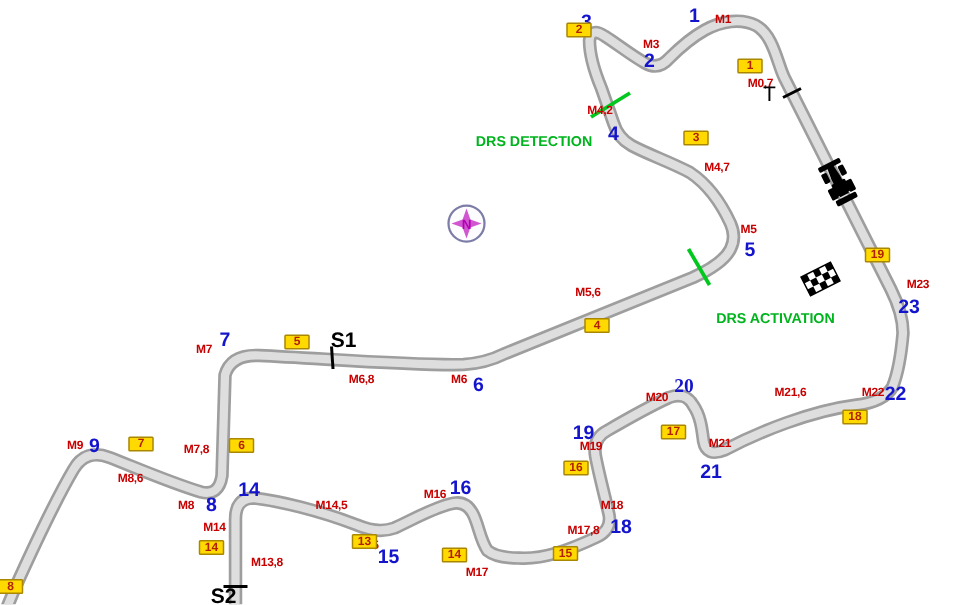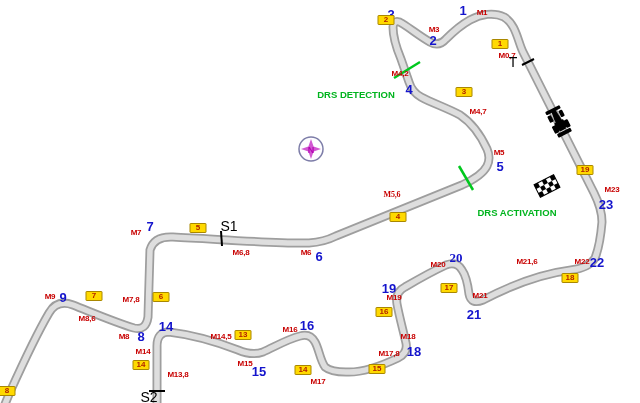--- a/index.html
+++ b/index.html
@@ -7,21 +7,21 @@
          font-family:"Liberation Sans",sans-serif;}
   .stage svg{position:absolute;left:0;top:0;}
   #labels .lbl{position:absolute;transform:translate(-50%,-50%);white-space:nowrap;line-height:1;}
   .turn{color:#1414cc;font-weight:bold;font-size:13px;}
   .marshal{color:#c80000;font-weight:bold;font-size:8px;letter-spacing:-0.2px;}
   .post{background:#ffd900;border:1px solid #a98700;color:#b22200;font-weight:bold;font-size:8px;
         width:17px;height:10px;display:flex;align-items:center;justify-content:center;
         border-radius:1px;box-sizing:border-box;}
   .drs{color:#00b41e;font-weight:bold;font-size:9.5px;}
   .timing{color:#000;font-size:14px;}
-  .sector{color:#000;font-size:14px;}
+  .sector{color:#000;font-size:14px;font-weight:bold;}
   .compass-n{color:#b400b4;font-weight:bold;font-size:9px;}
 </style>
 </head>
 <body>
 
 <div class="stage">
 
   <svg width="640" height="403" viewBox="0 0 640 403">
     <defs>
       <path id="trk" d="M 157 420 L 157 346 Q 157 332 169 332 C 186 334 212 340 238 350 Q 252 356 263 352 C 276 346 288 339 300 336 Q 310 333 315 342 C 319 349 320 360 325 367 Q 331 372 346 372 C 362 373 379 367 398 358 Q 408 353 406 343 C 403 330 399 315 397 304 Q 395 292 405 287 C 417 280 433 271 446 265 Q 457 261 462 270 C 467 277 468 286 469 294 Q 471 305 483 300 C 506 288 540 274 571 270 Q 589 268 595 258 C 599 248 601 234 602 222 Q 602 209 594 193 L 523 52 C 518 42 516 24 504 17 C 494 12 481 14 470 20 C 461 25 453 32 446 39 Q 439 47 430 42 C 421 37 411 29 403 24 Q 394 18 393 27 C 393 36 396 47 401 59 L 409 82 Q 412 92 421 97 C 432 103 447 108 460 115 C 472 123 481 136 487 149 Q 491 158 487 166 C 483 174 473 180 462 185 L 336 236 Q 324 242 309 243 C 279 244 216 239 173 237 Q 154 236 150 250 L 148 317 Q 146 331 134 328 C 114 322 91 312 73 305 Q 57 299 49 313 C 39 330 24 361 10 392 L -4 426"></path>
@@ -85,21 +85,21 @@
       <div class="lbl turn" style="left: 389px; top: 288px;">19</div>
       <div class="lbl turn" style="left: 456px; top: 257px; font-family: Liberation Serif, serif;">20</div>
       <div class="lbl turn" style="left: 474px; top: 314px; text-align: center;">21</div>
       <div class="lbl turn" style="left: 597px; top: 262px;">22</div>
       <div class="lbl turn" style="left: 606px; top: 204px;">23</div>
       <div class="lbl marshal" style="left: 482px; top: 13px;">M1</div>
       <div class="lbl marshal" style="left: 386px; top: 30px; margin-left: 48px;">M3</div>
       <div class="lbl marshal" style="left: 400px; top: 74px;">M4,2</div>
       <div class="lbl marshal" style="left: 478px; top: 112px;">M4,7</div>
       <div class="lbl marshal" style="left: 499px; top: 153px;">M5</div>
-      <div class="lbl marshal" style="left: 392px; top: 195px; font-family: Liberation Serif, serif;">M5,6</div>
+      <div class="lbl marshal" style="left: 392px; top: 195px;">M5,6</div>
       <div class="lbl marshal" style="left: 306px; top: 253px;">M6</div>
       <div class="lbl marshal" style="left: 241px; top: 253px;">M6,8</div>
       <div class="lbl marshal" style="left: 136px; top: 233px;">M7</div>
       <div class="lbl marshal" style="left: 131px; top: 300px;">M7,8</div>
       <div class="lbl marshal" style="left: 124px; top: 337px;">M8</div>
       <div class="lbl marshal" style="left: 87px; top: 319px;">M8,6</div>
       <div class="lbl marshal" style="left: 50px; top: 297px;">M9</div>
       <div class="lbl marshal" style="left: 507px; top: 56px;">M0,7</div>
       <div class="lbl marshal" style="left: 178px; top: 375px;">M13,8</div>
       <div class="lbl marshal" style="left: 143px; top: 352px;">M14</div>
@@ -117,21 +117,21 @@
       <div class="lbl marshal" style="left: 602px; top: 190px; margin-left: 10px;">M23</div>
       <div class="lbl post" style="left: 500px; top: 44px;">1</div>
       <div class="lbl post" style="left: 386px; top: 20px;">2</div>
       <div class="lbl post" style="left: 464px; top: 92px;">3</div>
       <div class="lbl post" style="left: 398px; top: 217px;">4</div>
       <div class="lbl post" style="left: 198px; top: 228px;">5</div>
       <div class="lbl post" style="left: 161px; top: 297px;">6</div>
       <div class="lbl post" style="left: 94px; top: 296px;">7</div>
       <div class="lbl post" style="left: 7px; top: 391px;">8</div>
       <div class="lbl post" style="left: 141px; top: 365px;">14</div>
-      <div class="lbl post" style="left: 243px; top: 335px;">13</div>
+      <div class="lbl post" style="left: 243px; top: 361px;">13</div>
       <div class="lbl post" style="left: 303px; top: 370px;">14</div>
       <div class="lbl post" style="left: 377px; top: 369px;">15</div>
       <div class="lbl post" style="left: 384px; top: 312px;">16</div>
       <div class="lbl post" style="left: 449px; top: 288px;">17</div>
       <div class="lbl post" style="left: 570px; top: 278px;">18</div>
       <div class="lbl post" style="left: 585px; top: 170px;">19</div>
       <div class="lbl drs" style="left: 356px; top: 95px;">DRS DETECTION</div>
       <div class="lbl drs" style="left: 517px; top: 213px;">DRS ACTIVATION</div>
       <div class="lbl timing" style="left: 513px; top: 62px;">T</div>
       <div class="lbl sector" style="left: 229px; top: 226px;">S1</div>

